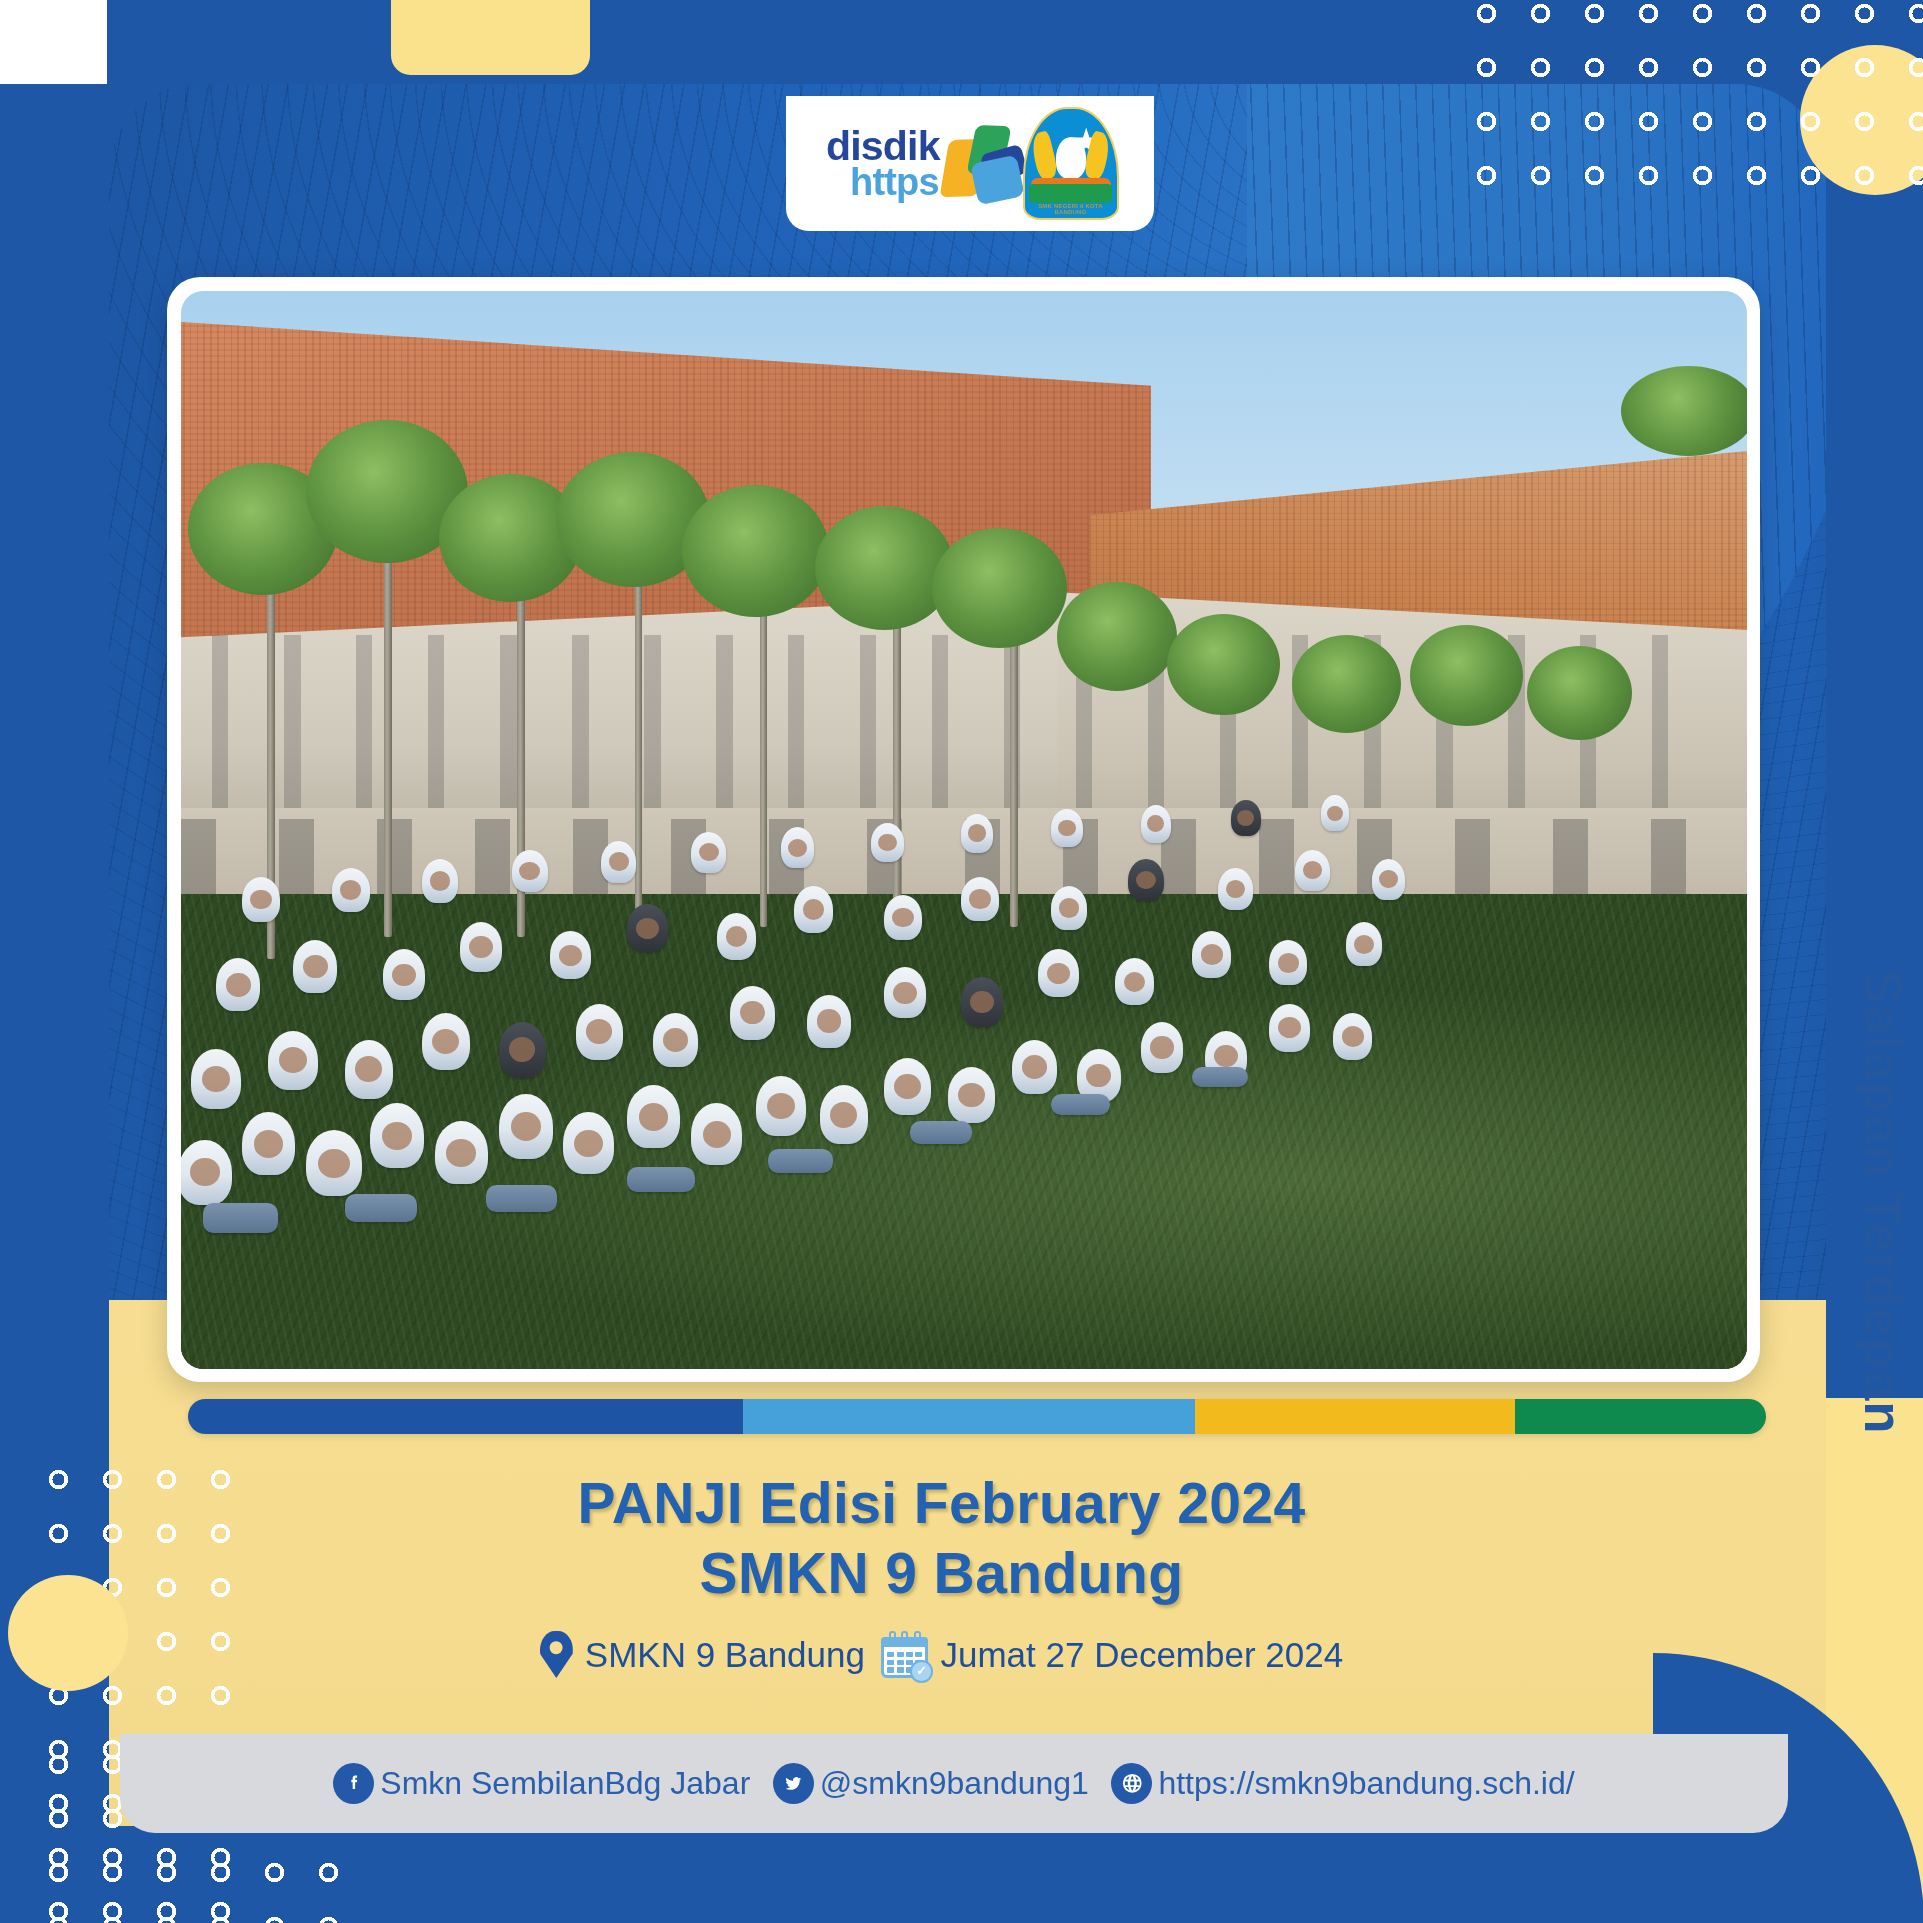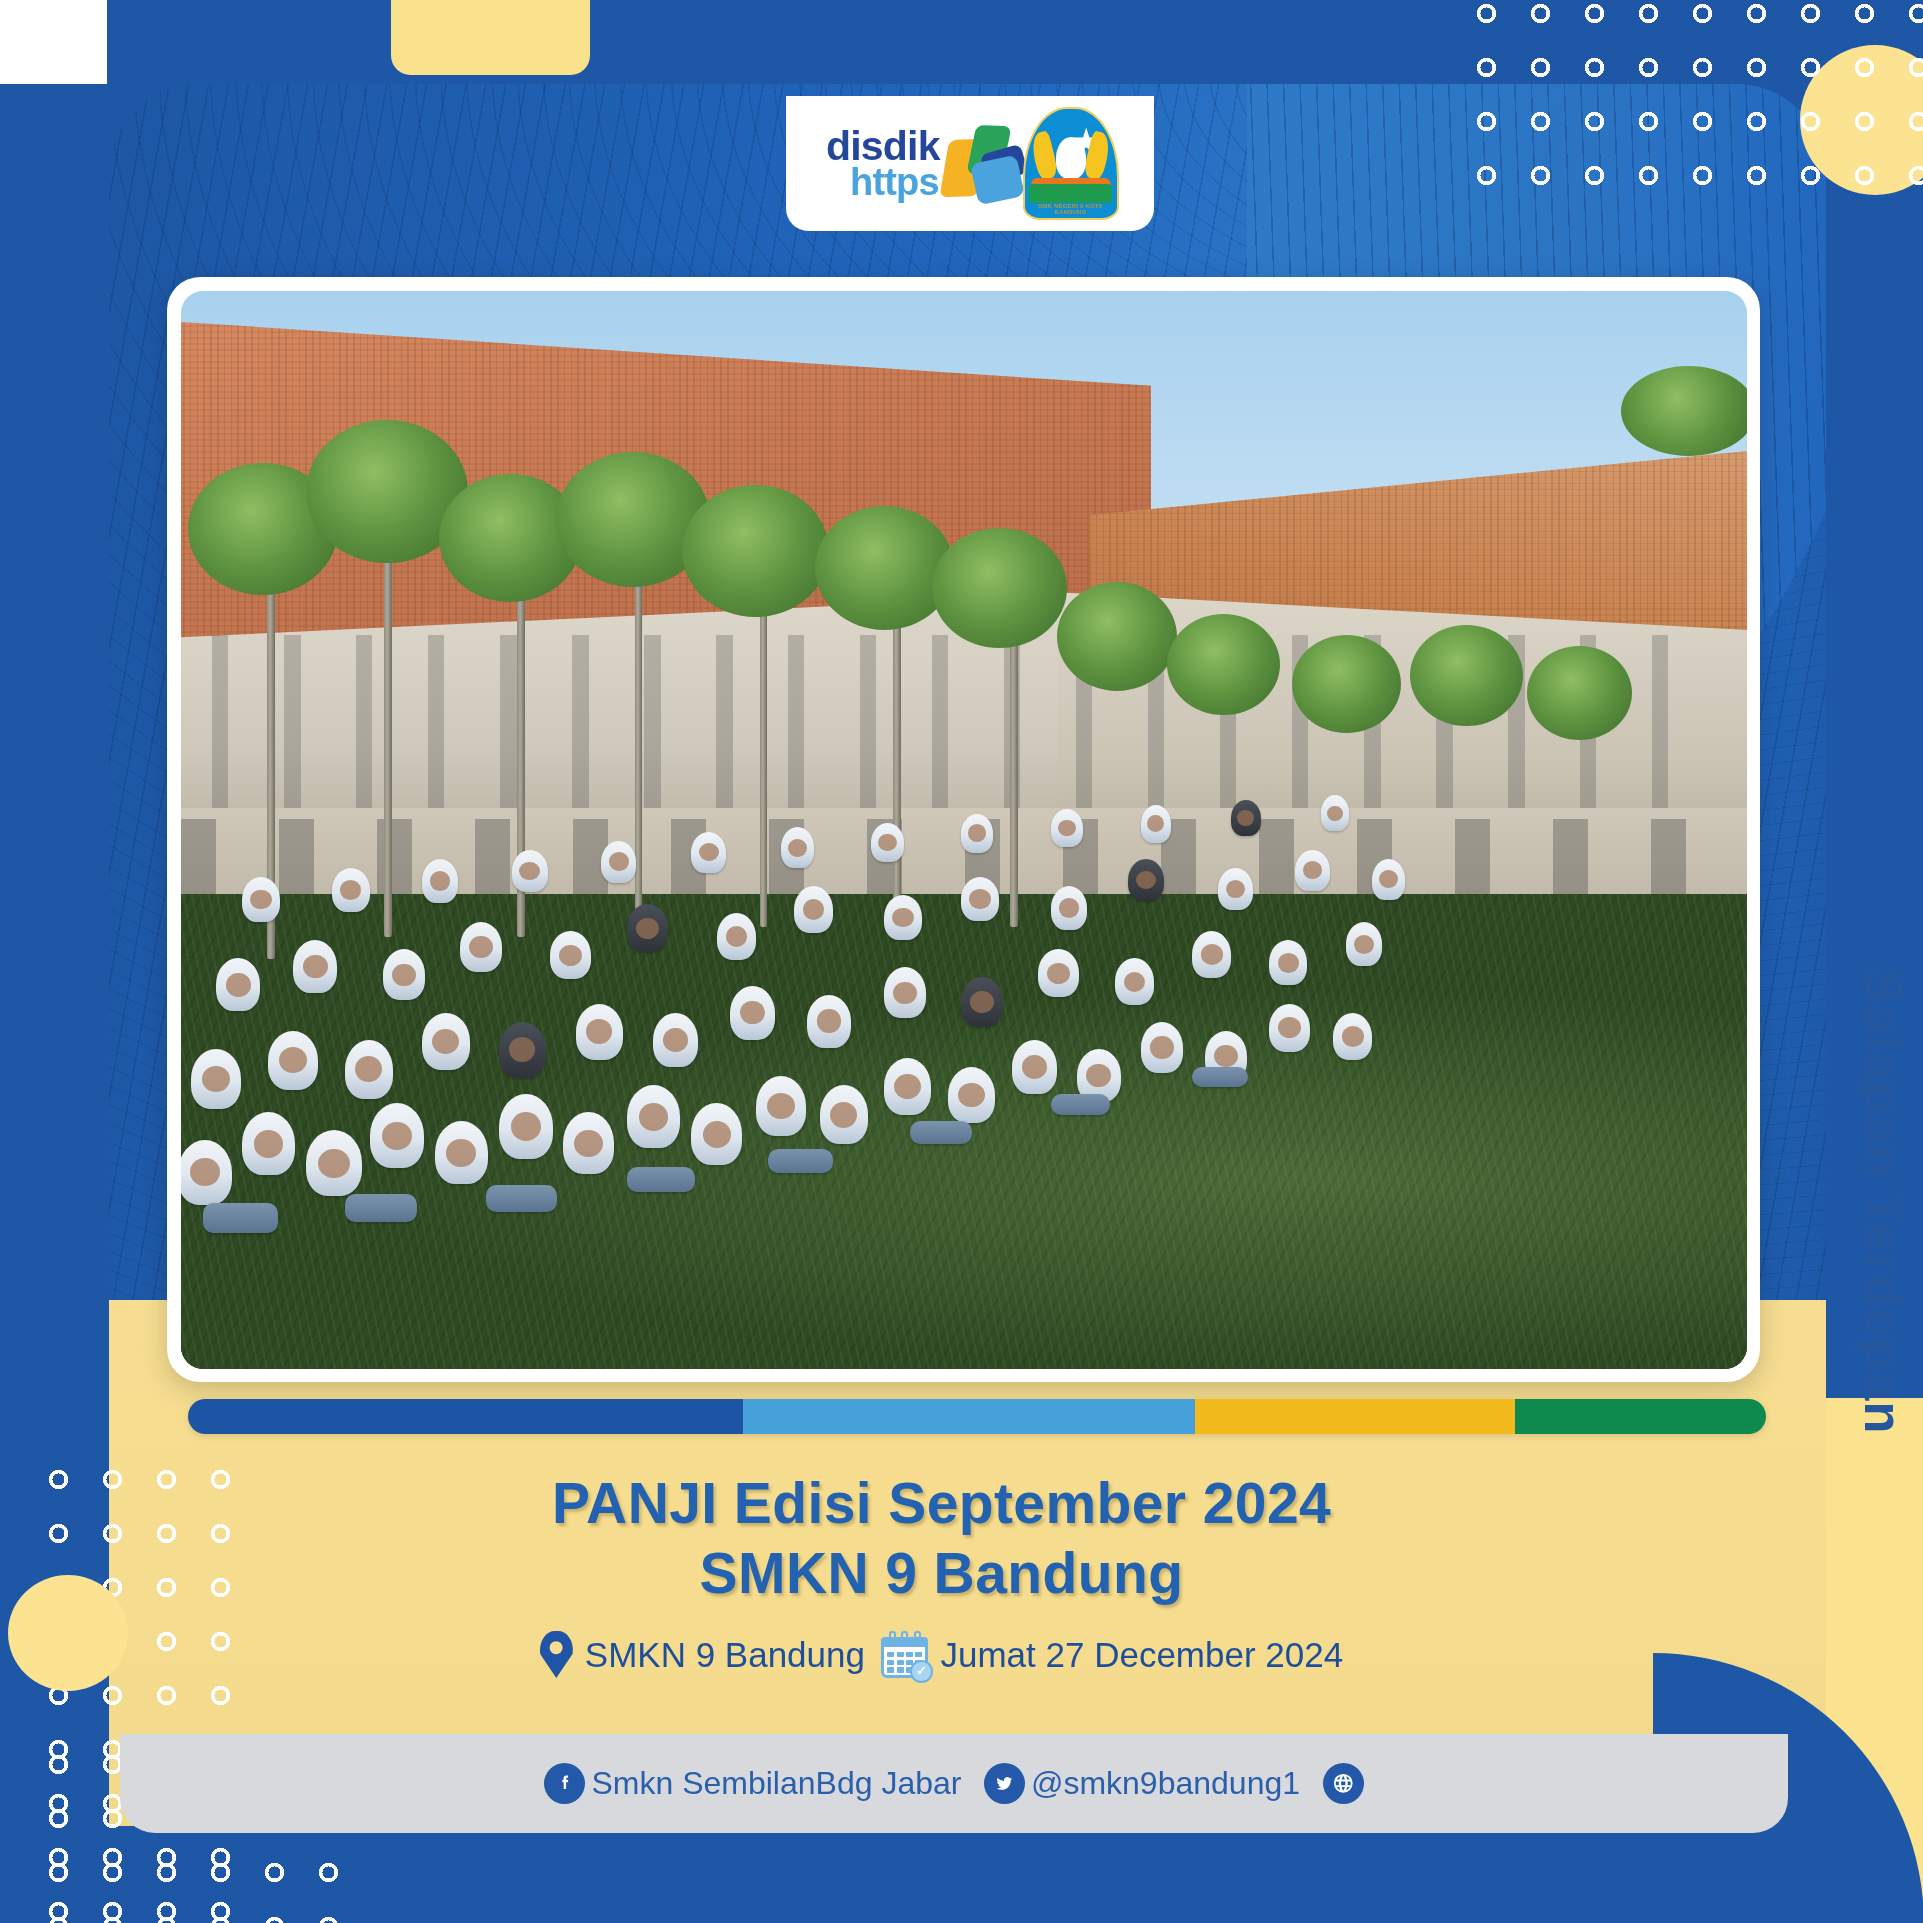--- a/index.html
+++ b/index.html
@@ -776,21 +776,21 @@
   </div>
 
   <div class="colorbar">
     <span class="cb-seg cb-1"></span>
     <span class="cb-seg cb-2"></span>
     <span class="cb-seg cb-3"></span>
     <span class="cb-seg cb-4"></span>
   </div>
 
   <div class="title-block">
-    <div class="title-line">PANJI Edisi September 2024</div>
+    <div class="title-line">PANJI Edisi February 2024</div>
     <div class="title-line">SMKN 9 Bandung</div>
   </div>
 
   <div class="meta-row">
 
     <div class="meta-item">
       <span class="pin-icon">
         <span class="pin-body"></span>
         <span class="pin-dot"></span>
       </span>
@@ -845,20 +845,21 @@
       </span>
       <span class="social-text">@smkn9bandung1</span>
     </div>
 
     <div class="social-item">
       <span class="sicon">
         <svg viewBox="0 0 24 24">
             <path d="M12 2a10 10 0 1 0 0 20 10 10 0 0 0 0-20zm6.9 6h-2.7a15 15 0 0 0-1.2-3.4A8 8 0 0 1 18.9 8zM12 4c.7 1 1.3 2.4 1.7 4h-3.4c.4-1.6 1-3 1.7-4zM4.3 14a7.8 7.8 0 0 1 0-4h3a17 17 0 0 0 0 4h-3zm.8 2h2.7c.3 1.2.7 2.4 1.2 3.4A8 8 0 0 1 5.1 16zm2.7-8H5.1a8 8 0 0 1 3.9-3.4A15 15 0 0 0 7.8 8zM12 20c-.7-1-1.3-2.4-1.7-4h3.4c-.4 1.6-1 3-1.7 4zm2.1-6H9.9a14.6 14.6 0 0 1 0-4h4.2a14.6 14.6 0 0 1 0 4zm.9 5.4c.5-1 .9-2.2 1.2-3.4h2.7a8 8 0 0 1-3.9 3.4zm1.7-5.4a17 17 0 0 0 0-4h3a7.8 7.8 0 0 1 0 4h-3z"></path>
           </svg>
       </span>
+      <span class="social-text">https://smkn9bandung.sch.id/</span>
     </div>
 
   </div>
 
   <div class="vertical-text">Salapan Terdepan</div>
 
 </div>
 
 
 </body></html>

